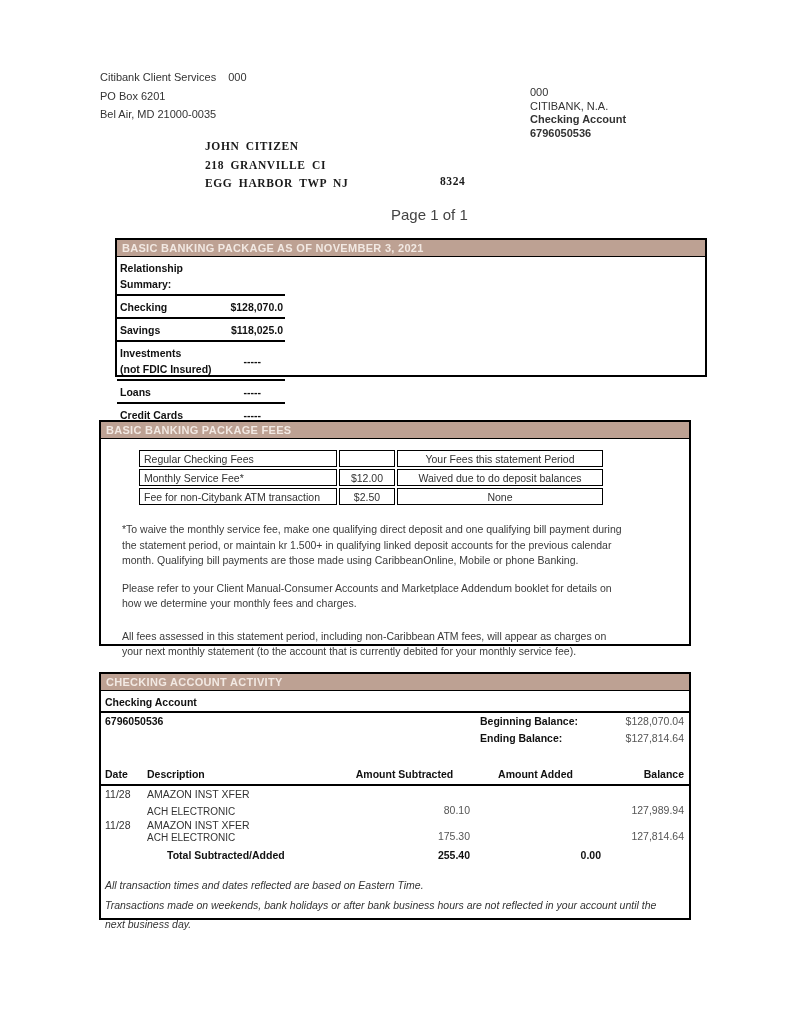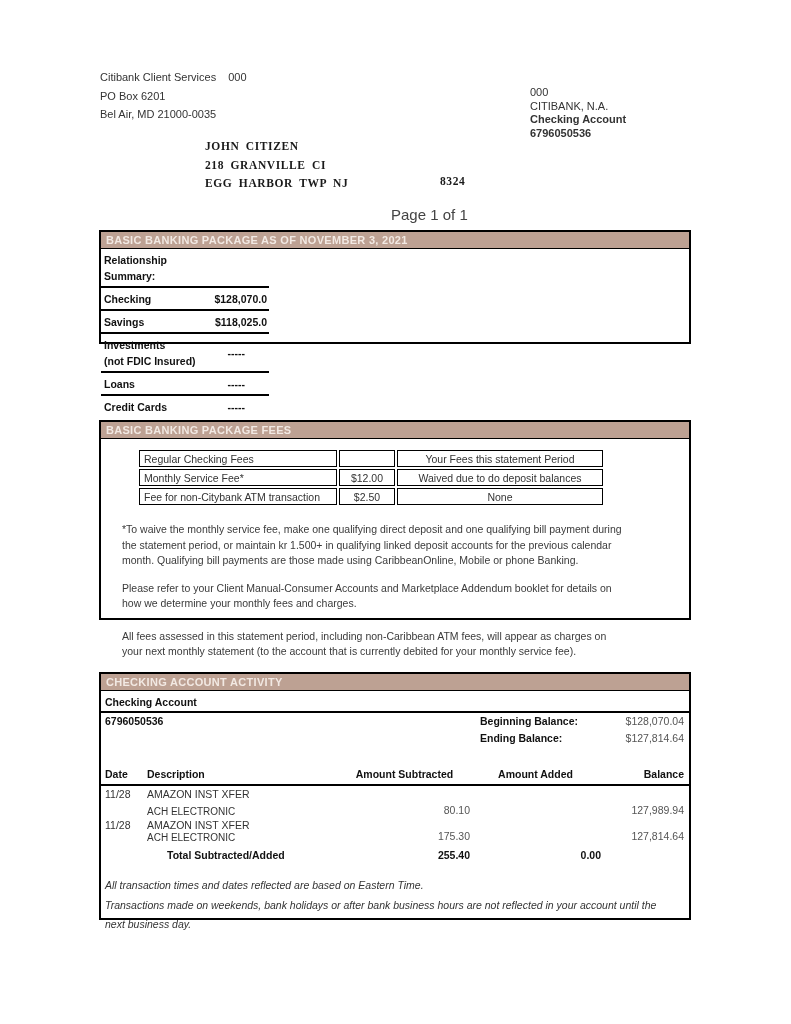--- a/index.html
+++ b/index.html
@@ -21,30 +21,30 @@
   .route-code { position: absolute; left: 440px; top: 175px; font-family: "Liberation Serif", "DejaVu Serif", serif; font-weight: bold; font-size: 11.5px; color: #1a1a1a; letter-spacing: 0.6px; }
   .hdr-right { position: absolute; left: 530px; top: 86px; font-size: 11px; color: #333; line-height: 13.5px; }
   .stmt-period { position: absolute; left: 530px; top: 174px; font-size: 11px; line-height: 18.5px; color: #1a1a1a; }
   .page-info { position: absolute; left: 391px; top: 206px; width: 300px; text-align: left; font-size: 15px; color: #444; }
 
   
   .box { position: absolute; left: 99px; width: 592px; border: 2px solid #000; background: #fff; }
   .bar { height: 17px; background: #bda193; color: #f2e9e3; font-size: 11px; font-weight: bold; line-height: 17px; padding-left: 5px; letter-spacing: 0.3px; border-bottom: 1px solid #000; }
 
   
-  .sec1 { top: 230px; height: 114px; }
+  .sec1 { top: 238px; height: 139px; margin-left: 16px; }
   .sum-table { width: 168px; font-size: 10.5px; }
   .sum-row { display: flex; justify-content: space-between; border-bottom: 2px solid #000; padding: 3px 2px 2px 3px; font-weight: bold; color: #111; }
   .sum-row:last-child { border-bottom: none; }
   .sum-label { line-height: 16px; }
   .sum-value { text-align: right; line-height: 16px; align-self: center; }
   .sum-value.dash { padding-right: 22px; }
 
   
-  .sec2 { top: 420px; height: 200px; }
+  .sec2 { top: 420px; height: 226px; }
   .fees-table { margin: 9px 0 0 36px; border-collapse: separate; border-spacing: 2px; }
   .fees-table td { border: 1px solid #000; font-size: 10.5px; color: #333; height: 17px; padding: 1px 4px; }
   .fees-table td.c1 { width: 198px; text-align: left; }
   .fees-table td.c2 { width: 56px; text-align: center; }
   .fees-table td.c3 { width: 206px; text-align: center; }
   .para { margin: 15px 60px 0 21px; font-size: 10.5px; color: #3a3a3a; line-height: 15.5px; }
   .para.p2 { margin-top: 17px; }
   .para.p3 { margin-top: 12px; }
 
   

